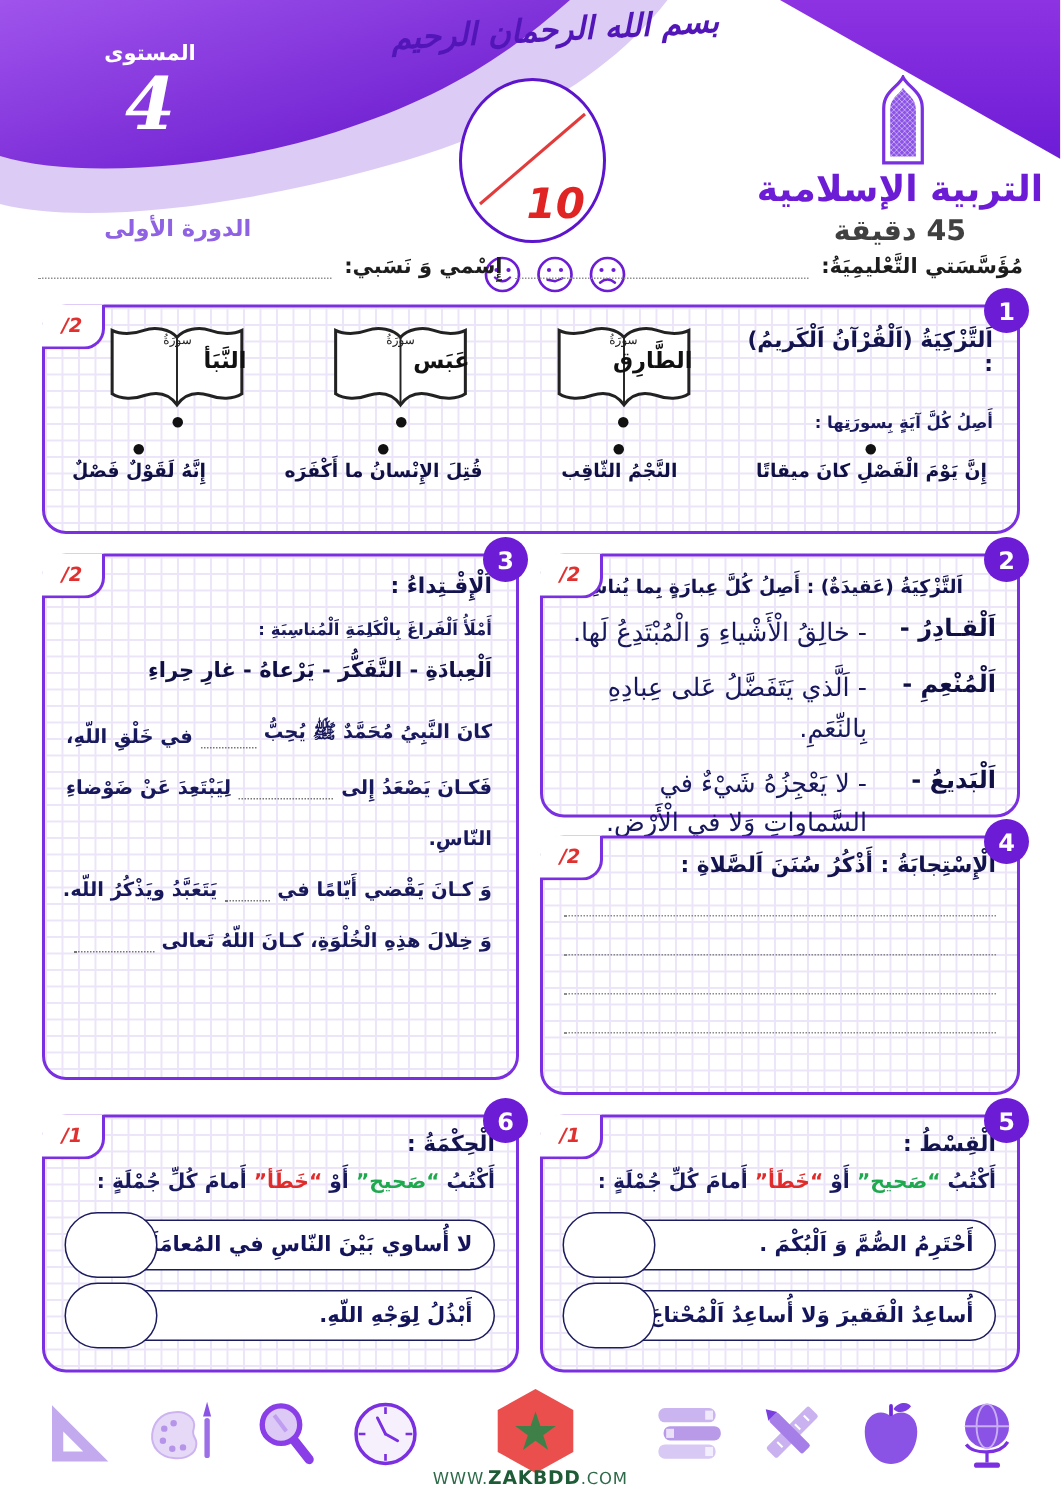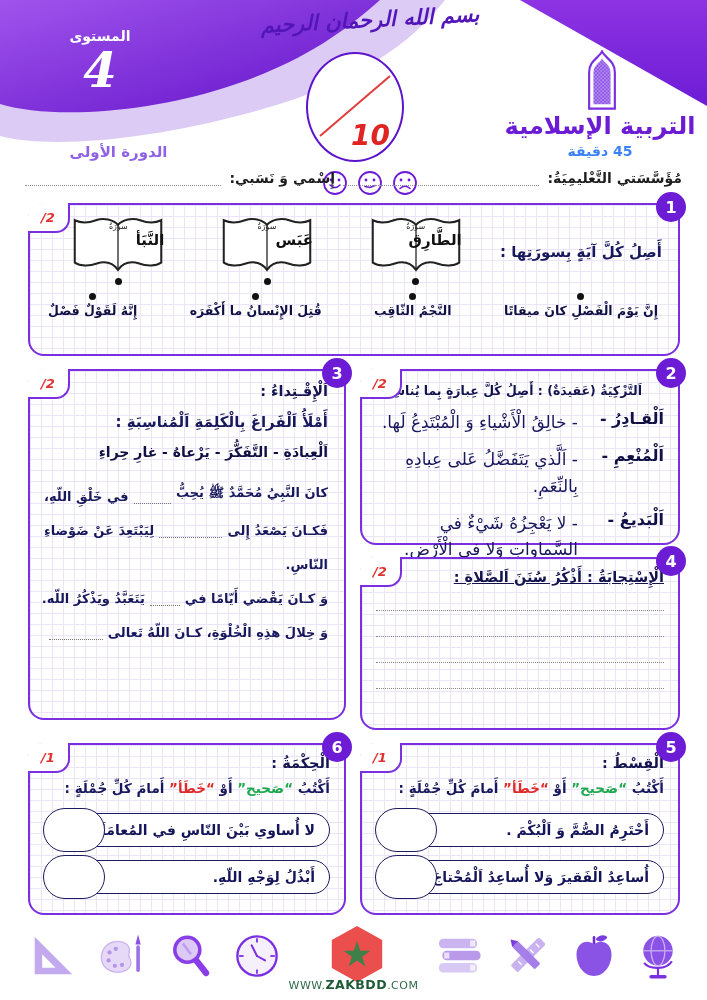--- a/index.html
+++ b/index.html
@@ -12,38 +12,38 @@
   .level-number { position:absolute; left:62px; top:42px; width:76px; text-align:center; color:#fff; font-size:48px; font-weight:bold; font-style:italic; font-family:"DejaVu Serif", serif; }
   .exam-title { position:absolute; left:15px; top:110px; width:185px; text-align:center; color:#6d1cd6; font-size:23px; font-weight:bold; }
   .exam-session { position:absolute; left:26px; top:143px; width:185px; text-align:center; color:#8e62e3; font-size:15px; font-weight:bold; }
   .bismillah { position:absolute; left:255px; top:8px; width:230px; text-align:center; color:#5215b8; font-size:21px; font-style:italic; font-weight:bold; transform:rotate(-3deg); }
   .score-circle { position:absolute; left:306px; top:52px; width:98px; height:110px; border:2.5px solid #5c14cc; border-radius:50%; background:#fff; }
   .score-circle svg { position:absolute; top:0; left:0; }
   .score-total { position:absolute; right:12px; bottom:8px; color:#e02424; font-size:28px; font-weight:bold; font-style:italic; }
   .faces-row { position:absolute; left:322px; top:170px; display:flex; gap:9px; direction:ltr; }
   .subject-icon { position:absolute; left:577px; top:50px; }
   .subject-title { position:absolute; left:495px; top:112px; width:210px; text-align:center; color:#6d1cd6; font-size:24px; font-weight:bold; }
-  .subject-duration { position:absolute; left:495px; top:143px; width:210px; text-align:center; color:#3b82f6; font-size:14px; font-weight:bold; }
+  .subject-duration { position:absolute; left:495px; top:143px; width:210px; text-align:center; color:#404040; font-size:19px; font-weight:bold; }
 
   .fields-row { position:absolute; top:170px; right:25px; left:25px; display:flex; align-items:flex-end; gap:8px; direction:rtl; }
   .field-label { font-size:14px; font-weight:bold; color:#1d1d1d; white-space:nowrap; }
   .dotted-fill { flex:1; border-bottom:1.6px dotted #8f8f8f; height:15px; }
 
   
   .qbox { position:absolute; border:2px solid #7a2fe0; border-radius:16px; direction:rtl;
           background-color:#fff;
           background-image:linear-gradient(to right,#ece4f8 1px,transparent 1px),linear-gradient(to bottom,#ece4f8 1px,transparent 1px);
           background-size:11px 11px; }
   .badge { position:absolute; top:-13px; right:-8px; width:30px; height:30px; border-radius:50%; background:#6d1cd6; color:#fff;
            font-size:16px; font-weight:bold; display:flex; align-items:center; justify-content:center; z-index:3; }
   .tab { position:absolute; top:-2px; left:-2px; width:42px; height:30px; background:#fff; border-right:2px solid #7a2fe0; border-bottom:2px solid #7a2fe0;
          border-radius:14px 0 14px 0; display:flex; align-items:center; justify-content:center; z-index:2; }
   .tab span { color:#e03030; font-size:13px; font-weight:bold; font-style:italic; direction:ltr; }
   .qtitle { font-size:14.5px; font-weight:bold; color:#13134e; }
-  .qtext { font-size:15px; font-weight:bold; color:#18185c; }
+  .qtext { font-size:11px; font-weight:bold; color:#18185c; }
 
   
   #q1 { left:28px; top:203px; width:652px; height:153px; padding:10px 16px 8px 14px; }
   .q1-main { display:flex; }
   .q1-titles { width:172px; padding-top:4px; }
   .q1-titles .qtext { margin-top:24px; }
   .q1-books { flex:1; display:flex; justify-content:space-around; align-items:flex-start; }
   .book { position:relative; width:92px; text-align:center; }
   .book .surah-small { position:absolute; top:7px; right:0; left:0; font-size:8px; color:#222; }
   .book .surah-name { position:absolute; top:16px; right:0; left:0; font-size:15px; font-weight:bold; color:#111;text-align:right; }
@@ -64,21 +64,21 @@
   #q3 { left:28px; top:369px; width:318px; height:351px; padding:12px 16px 8px 14px; }
   #q3 .qtext { margin-top:14px; }
   .wordbank { margin-top:13px; font-size:14px; font-weight:bold; color:#101045; }
   .fill-lines { margin-top:10px; }
   .fline { display:flex; align-items:flex-end; height:34px; font-size:13px; font-weight:bold; color:#18185c; }
   .fline .seg { white-space:nowrap; }
   .fline .blank { flex:1; border-bottom:1.4px dotted #777; margin:0 5px; height:18px; min-width:30px; }
 
   
   #q4 { left:360px; top:557px; width:320px; height:173px; padding:10px 14px 8px 14px; }
-  #q4 .qtitle { padding-left:40px;text-decoration:underline; }
+  #q4 .qtitle { padding-left:40px; }
   .ans-line { border-bottom:1.5px dotted #8a8a8a; height:26px; }
   .ans-line:first-of-type { margin-top:12px; }
 
   
   .tfbox { padding:10px 14px 8px 14px; }
   #q5 { left:360px; top:743px; width:320px; height:172px; }
   #q6 { left:28px; top:743px; width:318px; height:172px; }
   .tf-instr { margin-top:9px; font-size:13.5px; font-weight:bold; color:#18185c; }
   .word-true { color:#1ea94f; }
   .word-false { color:#e02b2b; }
@@ -168,20 +168,21 @@
     <span class="dotted-fill"></span>
   </div>
 
   <div id="q1" class="qbox">
     <div class="badge">1</div>
     <div class="tab">
         <span>/2</span>
       </div>
     <div class="q1-main">
       <div class="q1-titles">
+        <div class="qtitle">اَلتَّزْكِيَةُ (اَلْقُرْآنُ اَلْكَريمُ) :</div>
         <div class="qtext">أَصِلُ كُلَّ آيَةٍ بِسورَتِها :</div>
       </div>
       <div class="q1-books">
         <div class="book">
           <svg width="92" height="62" viewBox="0 0 100 64">
             <path d="M50,9 C45,3 34,1 26,4 C18,7 9,7 3,4 L3,50 C9,54 19,54 27,51 C37,48 45,51 50,58 C55,51 63,48 73,51 C81,54 91,54 97,50 L97,4 C91,7 82,7 74,4 C66,1 55,3 50,9 Z" fill="#fff" stroke="#222" stroke-width="2.2"></path>
             <path d="M50,9 L50,58" stroke="#222" stroke-width="1.4"></path>
           </svg>
           <div class="surah-small">سورَةُ</div>
           <div class="surah-name">الطَّارِق</div>

